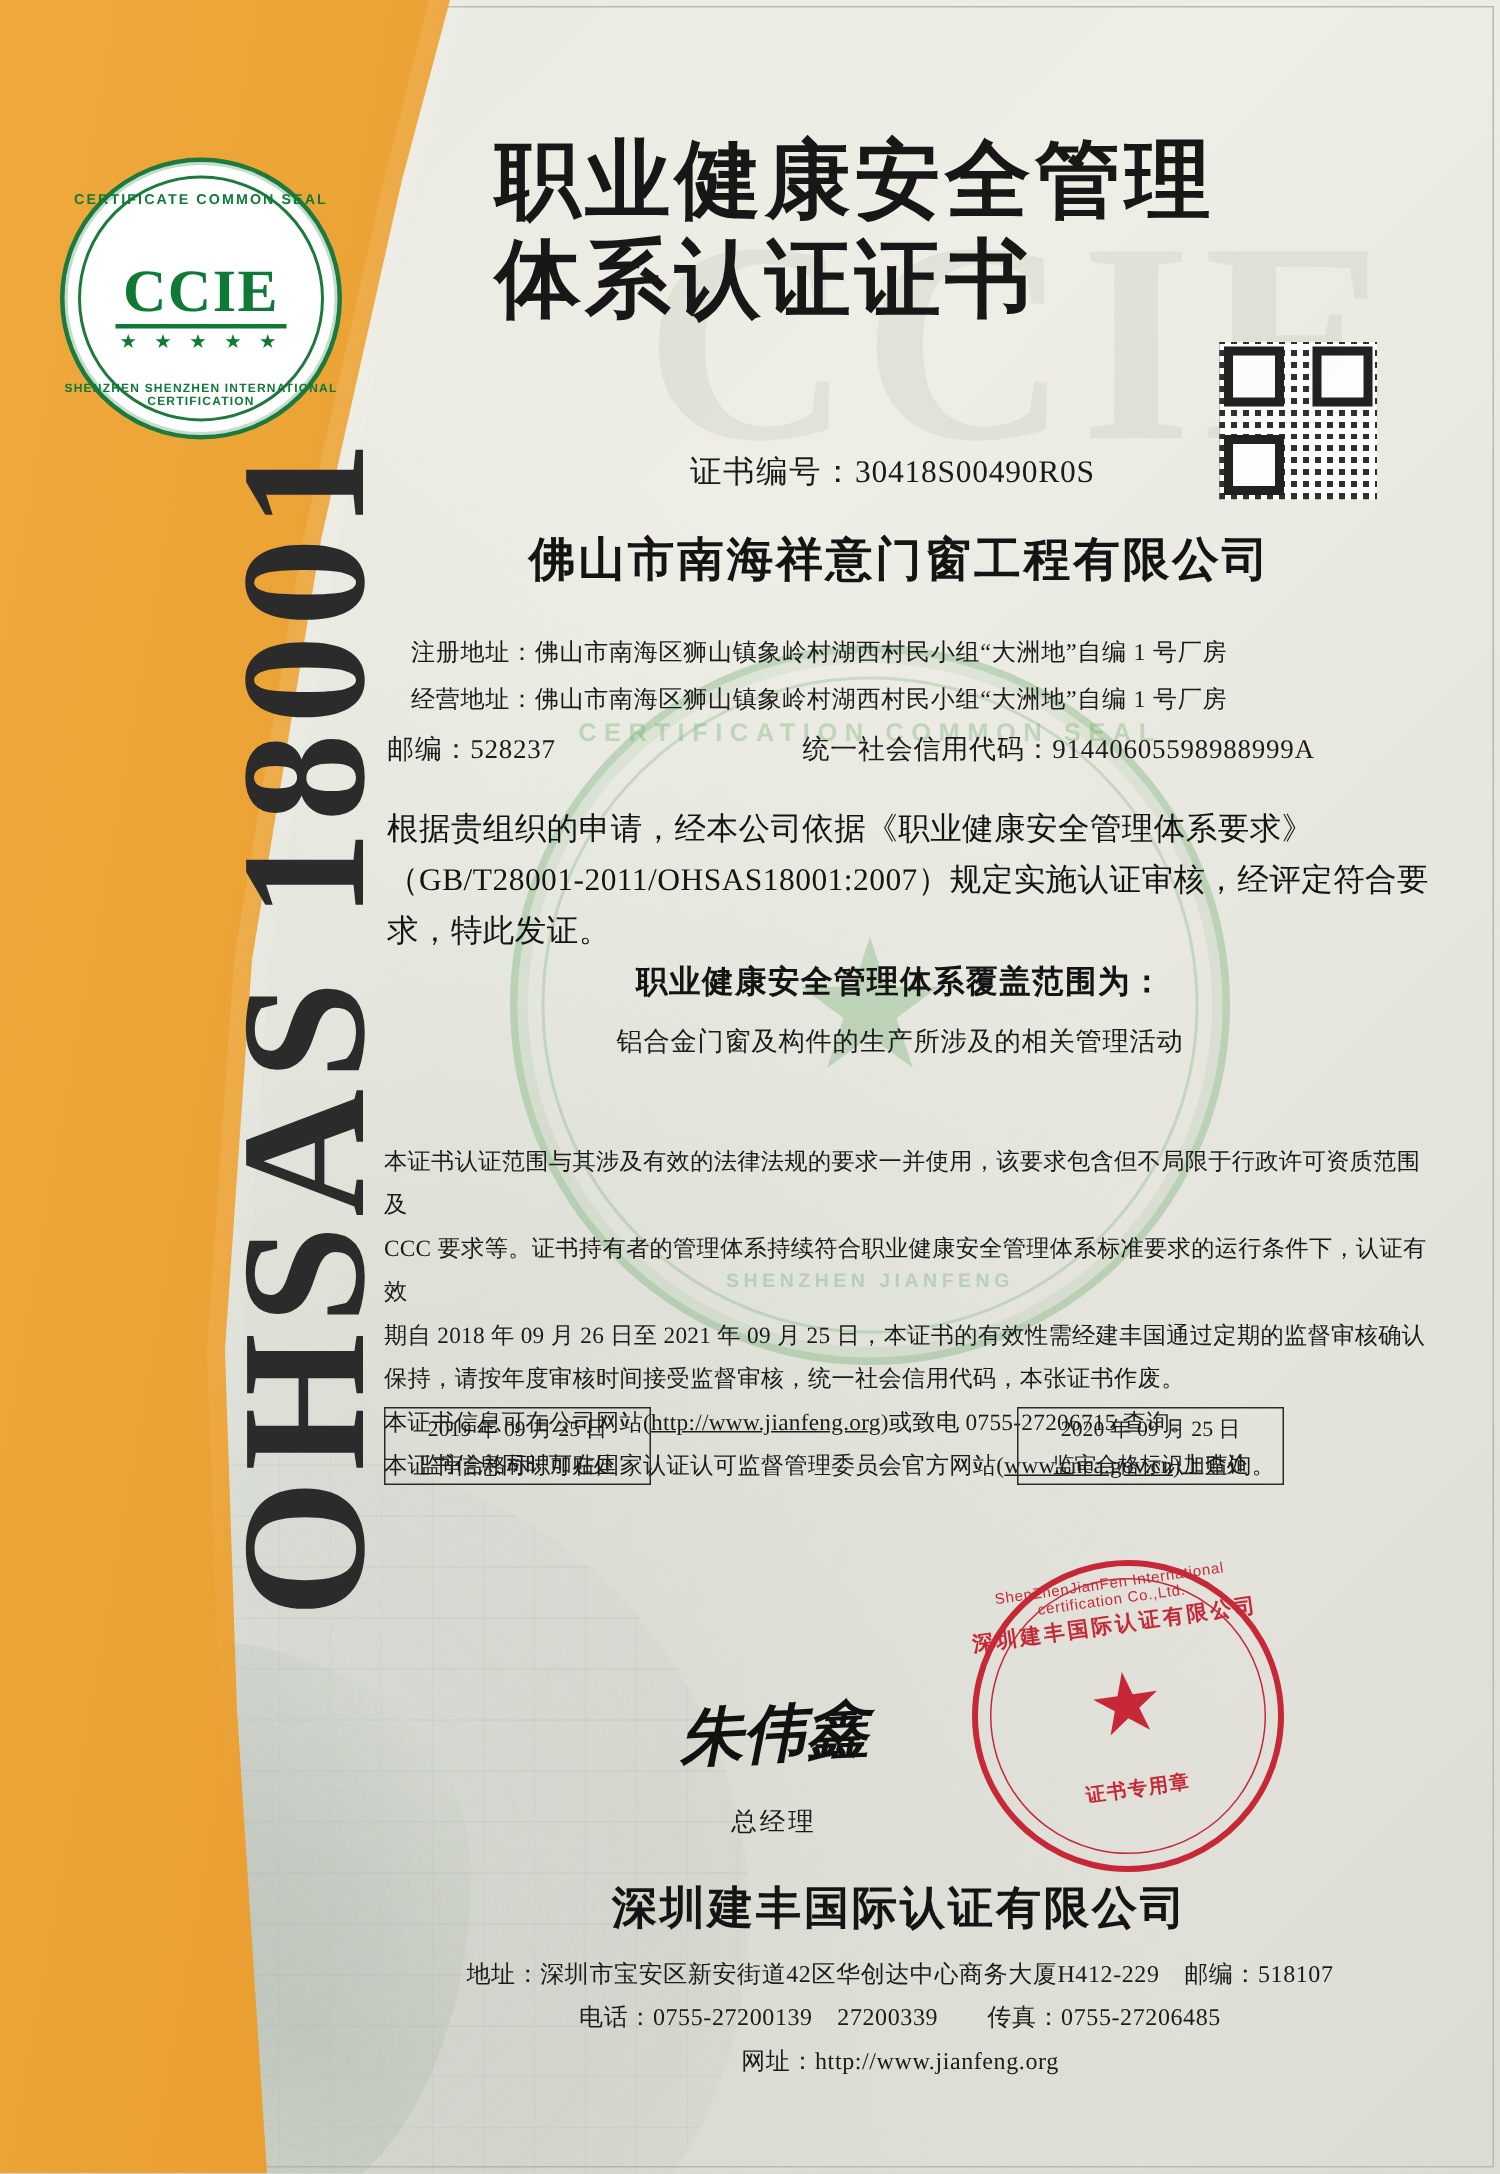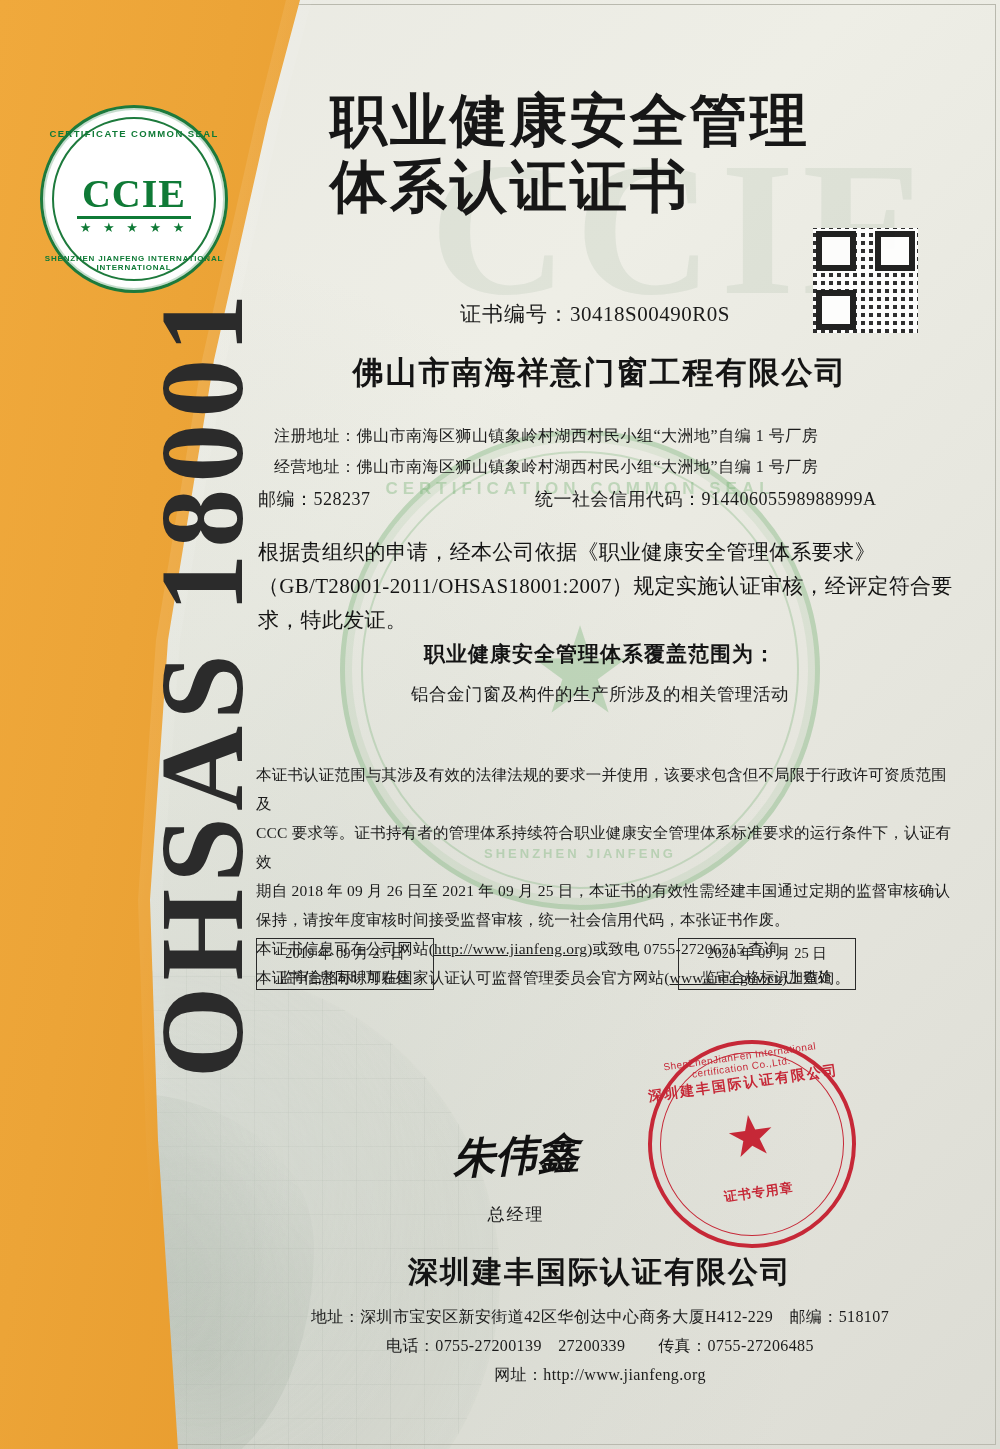--- a/index.html
+++ b/index.html
@@ -269,21 +269,21 @@
   <div class="swoosh"></div>
   <div class="swoosh-edge"></div>
   <div class="vtext">OHSAS 18001</div>
 
   <div class="seal">
     <div class="ring"></div>
     <div class="arc-top">CERTIFICATE COMMON SEAL</div>
     <div class="ccie">CCIE</div>
     <div class="bar"></div>
     <div class="stars">★ ★ ★ ★ ★</div>
-    <div class="arc-bot">SHENZHEN JIANFENG INTERNATIONAL INTERNATIONAL</div>
+    <div class="arc-bot">SHENZHEN SHENZHEN INTERNATIONAL CERTIFICATION</div>
   </div>
 
   <div class="wm-ccie">CCIE</div>
 
   <div class="wm-round">
     <div class="inner"></div>
     <div class="t1">CERTIFICATION COMMON SEAL</div>
     <div class="star">★</div>
     <div class="t2">SHENZHEN JIANFENG</div>
   </div>

